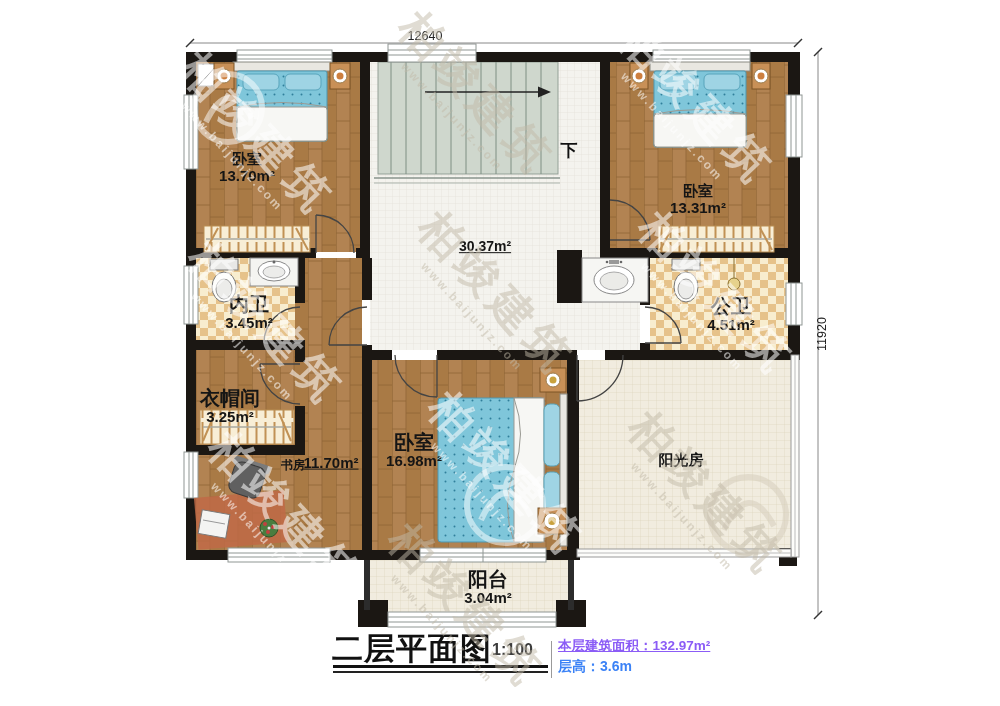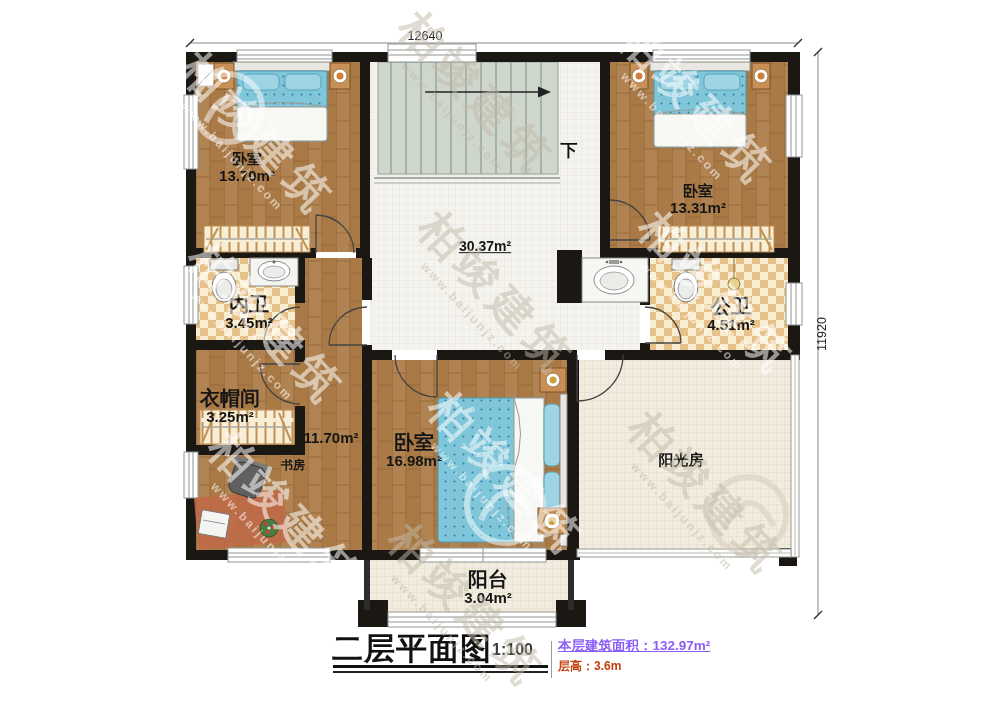--- a/index.html
+++ b/index.html
@@ -21,21 +21,21 @@
   .wm-url{font-size:12px;letter-spacing:2.5px;margin-top:5px;font-weight:bold;}
   .wm-white{color:rgba(255,255,255,0.55);}
   .wm-gray{color:rgba(193,185,168,0.5);}
   
   .tb-title{position:absolute;left:332px;top:628px;font-size:31px;font-weight:bold;color:#111;z-index:3;letter-spacing:1px;}
   .tb-line1{position:absolute;left:333px;top:665px;width:215px;height:3px;background:#111;z-index:3;}
   .tb-line2{position:absolute;left:333px;top:671px;width:215px;height:2px;background:#222;z-index:3;}
   .tb-scale{position:absolute;left:492px;top:641px;font-size:16px;color:#3c3c3c;font-weight:bold;z-index:3;}
   .tb-vline{position:absolute;left:551px;top:641px;width:1px;height:37px;background:#9a9a9a;z-index:3;}
   .tb-area{position:absolute;left:558px;top:637px;font-size:13.5px;font-weight:bold;color:#8b5cf6;z-index:3;text-decoration:underline;}
-  .tb-height{position:absolute;left:558px;top:658px;font-size:12px;font-weight:bold;color:#c2410c;z-index:3;}
+  .tb-height{position:absolute;left:558px;top:658px;font-size:14px;font-weight:bold;color:#3b82f6;z-index:3;}
 </style>
 </head>
 <body>
 
 <div class="canvas">
 
 <svg class="plan-svg" width="1000" height="706" viewBox="0 0 1000 706">
   <defs>
     <pattern id="wood" width="28" height="28" patternUnits="userSpaceOnUse">
       <rect width="28" height="28" fill="#b28352"></rect>
@@ -382,21 +382,21 @@
   <span class="rarea">3.45m²</span>
 </div>
 <div class="rlabel small" style="left:731px;top:315px;">
   <span class="rname">公卫</span>
   <span class="rarea">4.51m²</span>
 </div>
 <div class="rlabel small" style="left:230px;top:407px;">
   <span class="rname">衣帽间</span>
   <span class="rarea">3.25m²</span>
 </div>
-<div class="rlabel" style="left:331px;top:438px;">
+<div class="rlabel" style="left:331px;top:463px;text-decoration:underline;">
   <span class="rarea">11.70m²</span>
 </div>
 <div class="rlabel" style="left:293px;top:466px;font-size:16px;">
   <span class="rname" style="font-size:12px;">书房</span>
 </div>
 <div class="rlabel small" style="left:414px;top:451px;">
   <span class="rname">卧室</span>
   <span class="rarea">16.98m²</span>
 </div>
 <div class="rlabel" style="left:681px;top:460px;">

